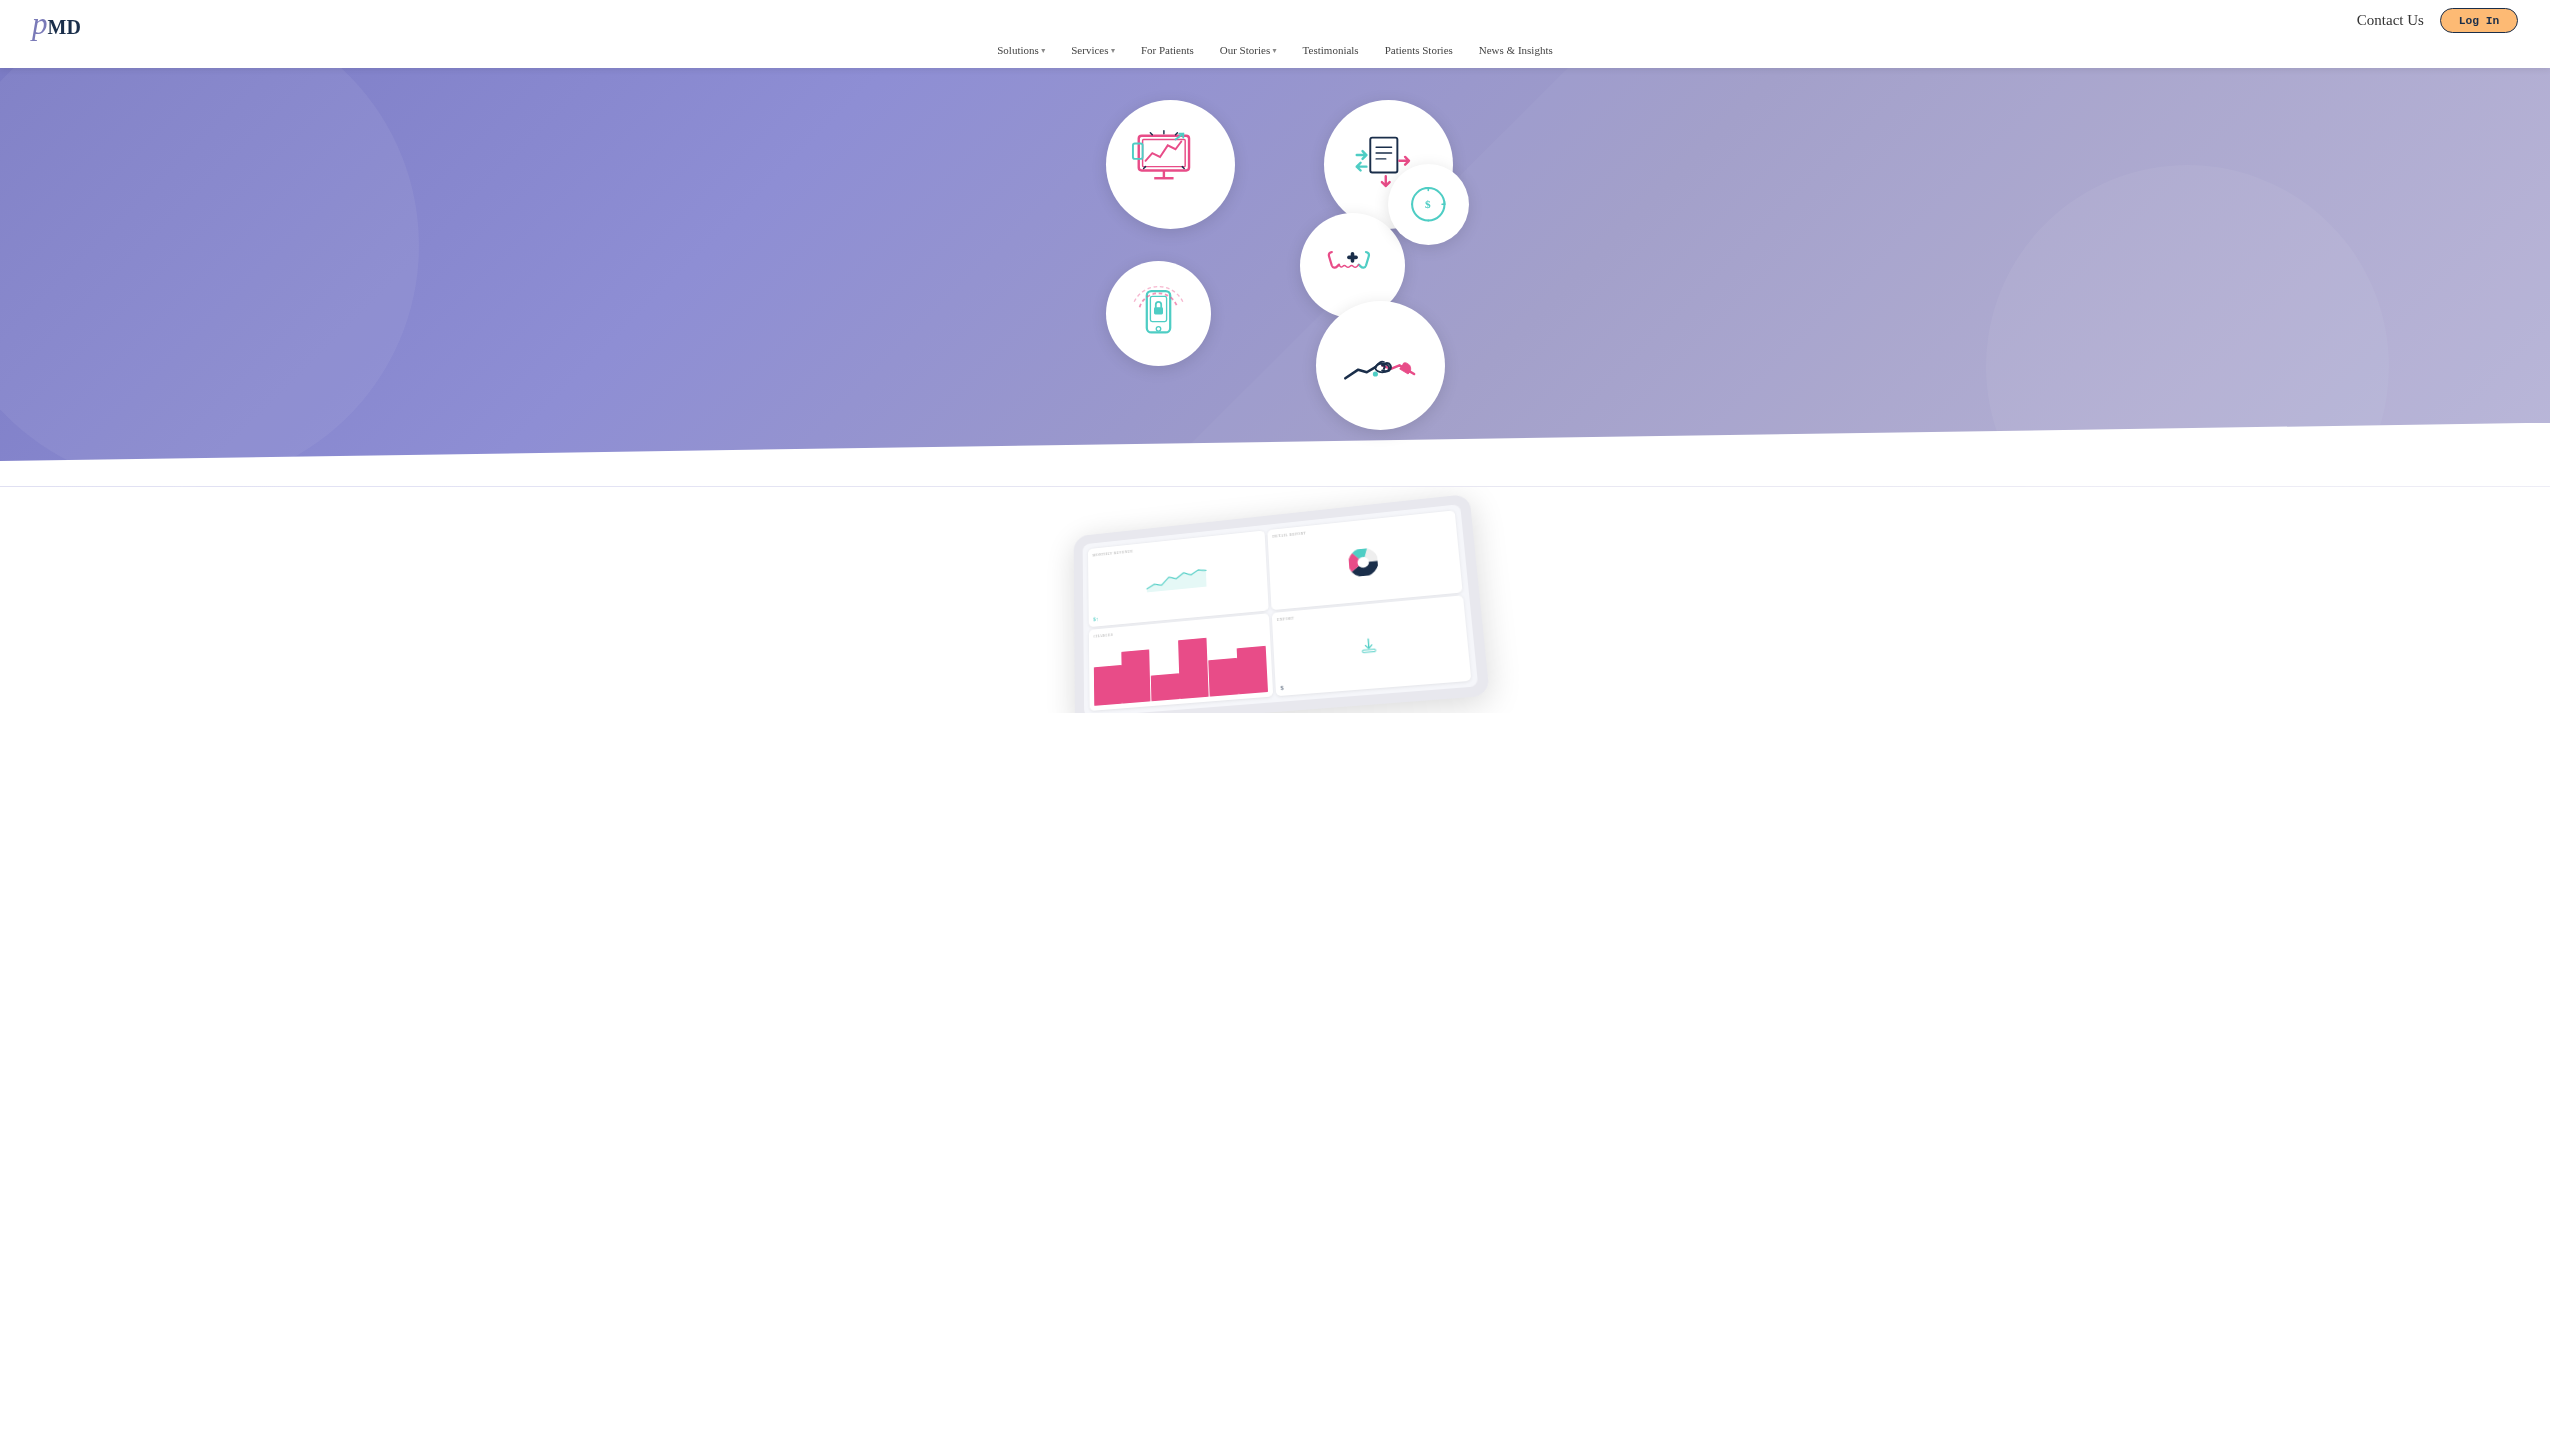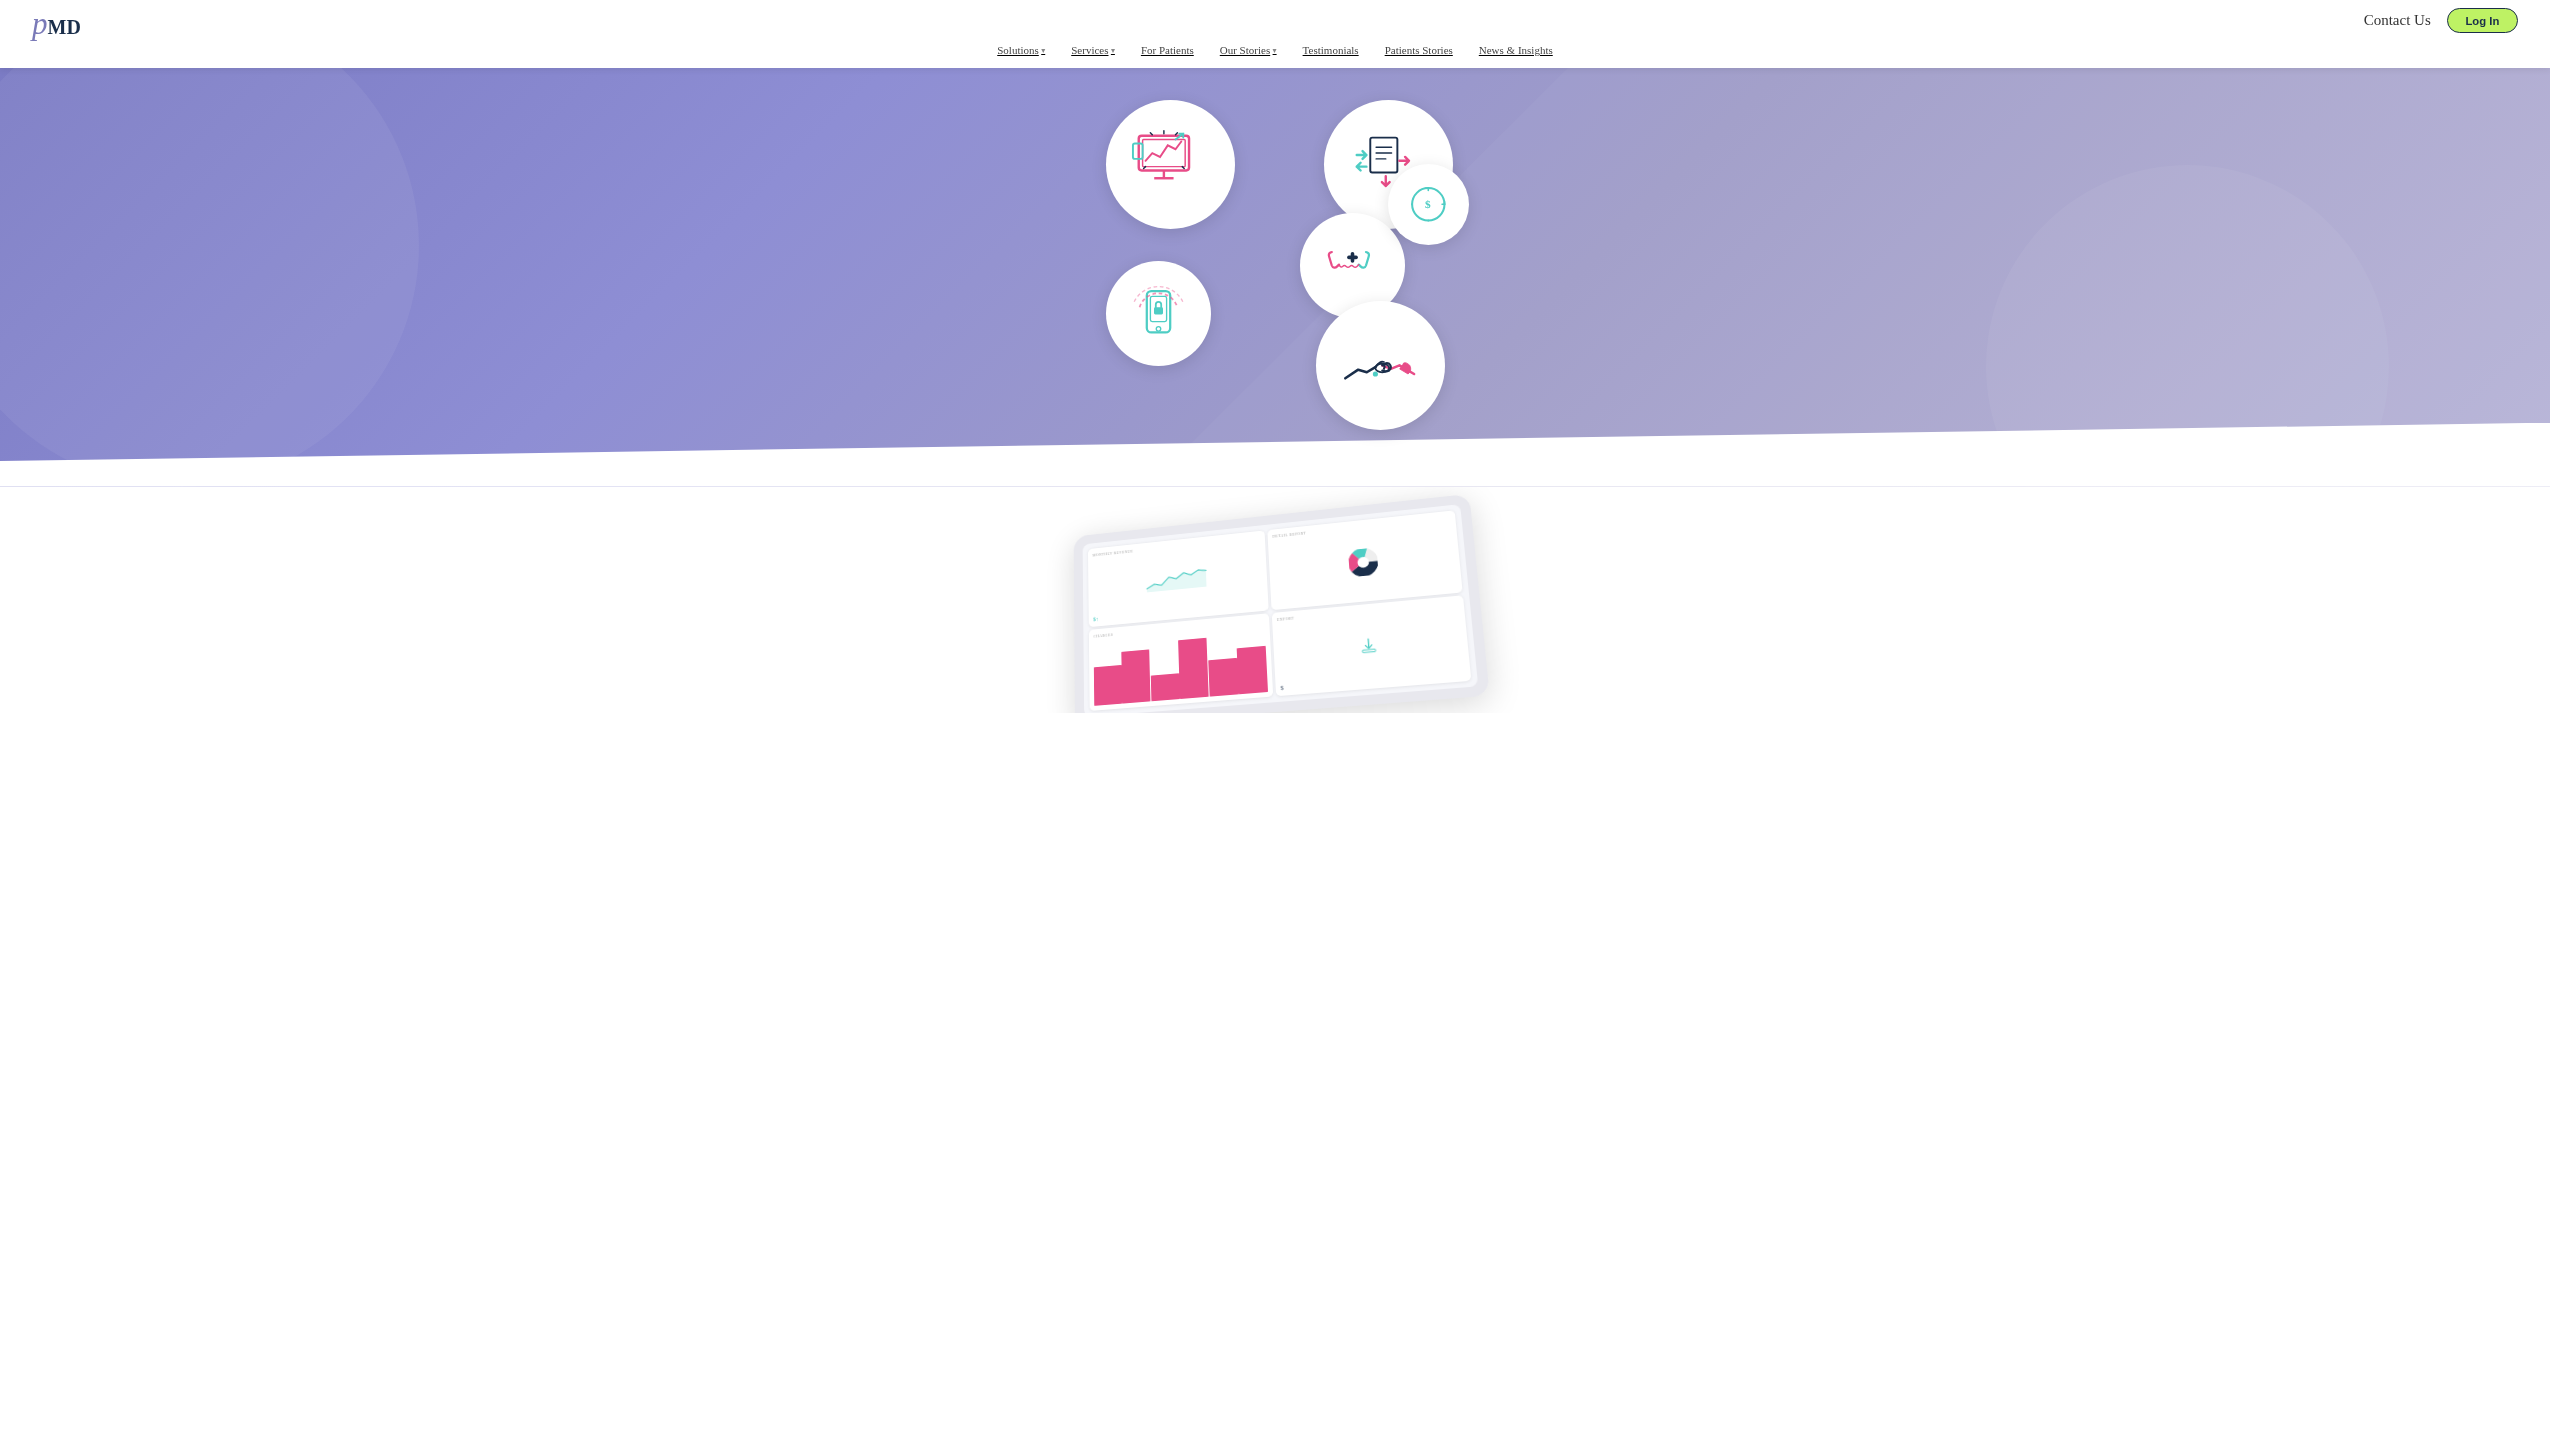--- a/index.html
+++ b/index.html
@@ -25,31 +25,30 @@
       text-decoration: none;
       cursor: pointer;
     }
     .login-btn {
       border: 1.6px solid #1a2e4a;
       border-radius: 20px;
       padding: 5.6px 17.7px;
       font-size: 11.3px;
       font-weight: bold;
       color: #1a2e4a;
-      background: #bef264;
+      background: #fdba74;
       cursor: pointer;
-      font-family: Liberation Sans, sans-serif;
+      font-family: Liberation Mono, monospace;
     }
     .header-nav {
       display: flex;
       justify-content: center;
       align-items: center;
       padding: 8px 32px 11.3px 32px;
       gap: 26px;
-      text-decoration: underline;
     }
     .nav-item {
       font-size: 11px;
       color: #444;
       cursor: pointer;
       white-space: nowrap;
       display: flex;
       align-items: center;
       gap: 2.4px;
     }

